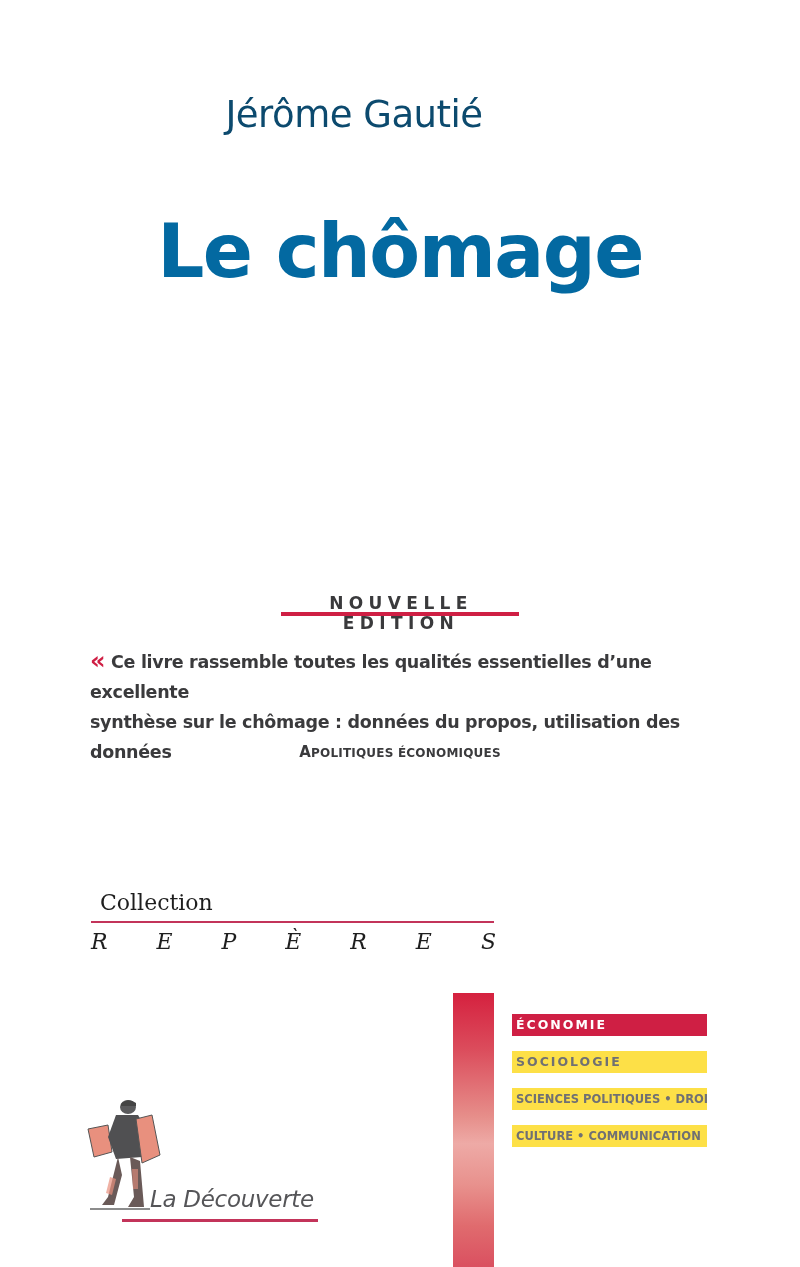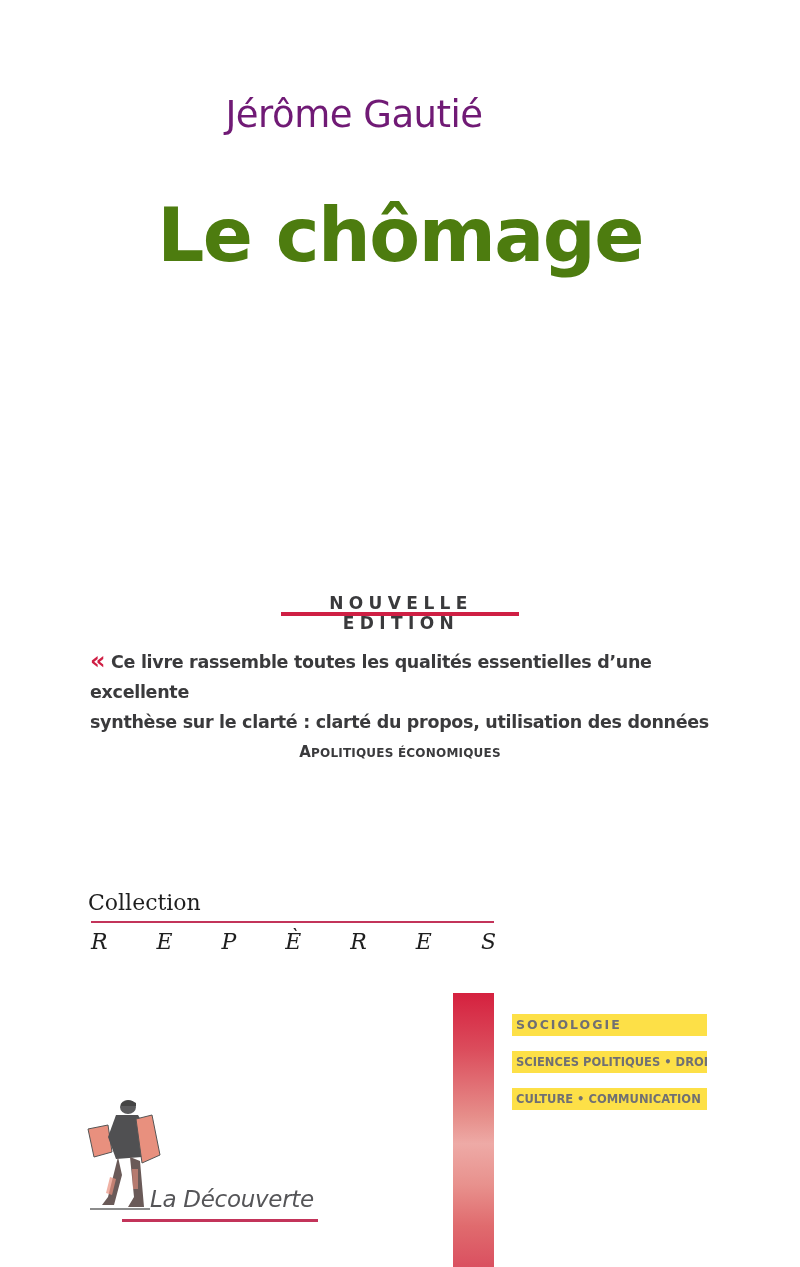--- a/index.html
+++ b/index.html
@@ -1,26 +1,26 @@
 <!DOCTYPE html>
 <html><head>
 <meta charset="utf-8">
 <style>
   html, body { margin: 0; padding: 0; background: #ffffff; }
   body { width: 800px; height: 1267px; position: relative; overflow: hidden; font-family: "DejaVu Sans", sans-serif; }
   .abs { position: absolute; }
-  .author { left: 0; width: 708px; top: 93px; text-align: center; font-family: "DejaVu Sans", sans-serif; font-size: 37px; color: #701a75; letter-spacing: -0.5px; font-weight: normal; }
-  .title { left: 0; width: 800px; top: 192px; text-align: center; font-family: "DejaVu Sans", sans-serif; font-size: 74px; font-weight: bold; color: #4d7c0f; letter-spacing: -1.5px; }
+  .author { left: 0; width: 708px; top: 93px; text-align: center; font-family: "DejaVu Sans", sans-serif; font-size: 37px; color: #0c4a6e; letter-spacing: -0.5px; font-weight: normal; }
+  .title { left: 0; width: 800px; top: 208px; text-align: center; font-family: "DejaVu Sans", sans-serif; font-size: 74px; font-weight: bold; color: #0369a1; letter-spacing: -1.5px; }
   .edition { left: 282px; top: 593px; width: 238px; text-align: center; font-family: "DejaVu Sans", sans-serif; font-size: 17px; font-weight: bold; letter-spacing: 5.4px; color: #3a3a3c; }
   .edition-rule { left: 281px; top: 612px; width: 238px; height: 4px; background: #cf1f44; }
   .quote { left: 90px; width: 620px; top: 646px; text-align: left; font-family: "DejaVu Sans", sans-serif; font-size: 17.5px; font-weight: bold; color: #3a3a3c; line-height: 30px; letter-spacing: -0.3px; }
   .quote .q { color: #cf1f44; font-size: 24px; font-weight: bold; vertical-align: -1px; }
   .source { left: 0; width: 800px; top: 743px; text-align: center; font-family: "DejaVu Sans", sans-serif; font-size: 12px; font-weight: bold; color: #3a3a3c; letter-spacing: 0.2px; }
   .source .cap { font-size: 15px; }
-  .collection { left: 88px; top: 890px; font-family: "DejaVu Serif", serif; font-size: 22px; color: #1e1e1e; }
+  .collection { left: 100px; top: 890px; font-family: "DejaVu Serif", serif; font-size: 22px; color: #1e1e1e; }
   .coll-rule { left: 91px; top: 921px; width: 403px; height: 2px; background: #c3345a; }
   .reperes { left: 91px; top: 929px; width: 405px; display: flex; justify-content: space-between; font-family: "DejaVu Serif", serif; font-style: italic; font-size: 22px; color: #1e1e1e; }
   .bar { left: 453px; top: 993px; width: 41px; height: 274px; background: linear-gradient(to bottom, #d5213f 0%, #db4b5b 20%, #e68e8a 45%, #eeaaa6 55%, #e8918d 70%, #e06b6e 85%, #da5060 100%); }
   .cats { left: 512px; top: 1014px; width: 195px; }
   .cat { height: 22px; margin-bottom: 15px; background: #fde047; color: #707073; font-family: "DejaVu Sans", sans-serif; font-size: 12.5px; font-weight: bold; letter-spacing: 2px; line-height: 22px; padding-left: 4px; box-sizing: border-box; white-space: nowrap; overflow: hidden; }
   .cat.active { background: #cf1f44; color: #ffffff; }
   .cat.tight { letter-spacing: 0px; font-size: 11.5px; }
   .logo-figure { left: 86px; top: 1097px; width: 90px; height: 115px; }
   .logo-text { left: 150px; top: 1186px; font-family: "DejaVu Sans", sans-serif; font-style: italic; font-size: 23px; color: #555558; letter-spacing: -0.3px; }
   .logo-rule { left: 122px; top: 1219px; width: 196px; height: 3px; background: #c3345a; }
@@ -29,39 +29,40 @@
 <body>
 
 <div class="abs author">Jérôme Gautié</div>
 <div class="abs title">Le chômage</div>
 
 <div class="abs edition">NOUVELLE ÉDITION</div>
 <div class="abs edition-rule"></div>
 
 <div class="abs quote">
   <div><span class="q">«</span> <span>Ce livre rassemble toutes les qualités essentielles d’une excellente</span></div>
-  <div>synthèse sur le clarté : clarté du propos, utilisation des données</div>
+  <div>synthèse sur le chômage : données du propos, utilisation des données</div>
 </div>
 <div class="abs source"><span class="cap">A</span><span>POLITIQUES ÉCONOMIQUES</span></div>
 
 <div class="abs collection">Collection</div>
 <div class="abs coll-rule"></div>
 <div class="abs reperes">
   <span>R</span>
   <span>E</span>
   <span>P</span>
   <span>È</span>
   <span>R</span>
   <span>E</span>
   <span>S</span>
 </div>
 
 <div class="abs bar"></div>
 
 <div class="abs cats">
+  <div class="cat active">ÉCONOMIE</div>
   <div class="cat">SOCIOLOGIE</div>
   <div class="cat tight">SCIENCES POLITIQUES • DROIT</div>
   <div class="cat tight">CULTURE • COMMUNICATION</div>
 </div>
 
 <div class="abs logo-figure">
   <svg width="90" height="115" viewBox="0 0 90 115">
 
     <polygon points="2,32 22,28 26,55 8,60" fill="#e8907e" stroke="#555" stroke-width="1"></polygon>
 

